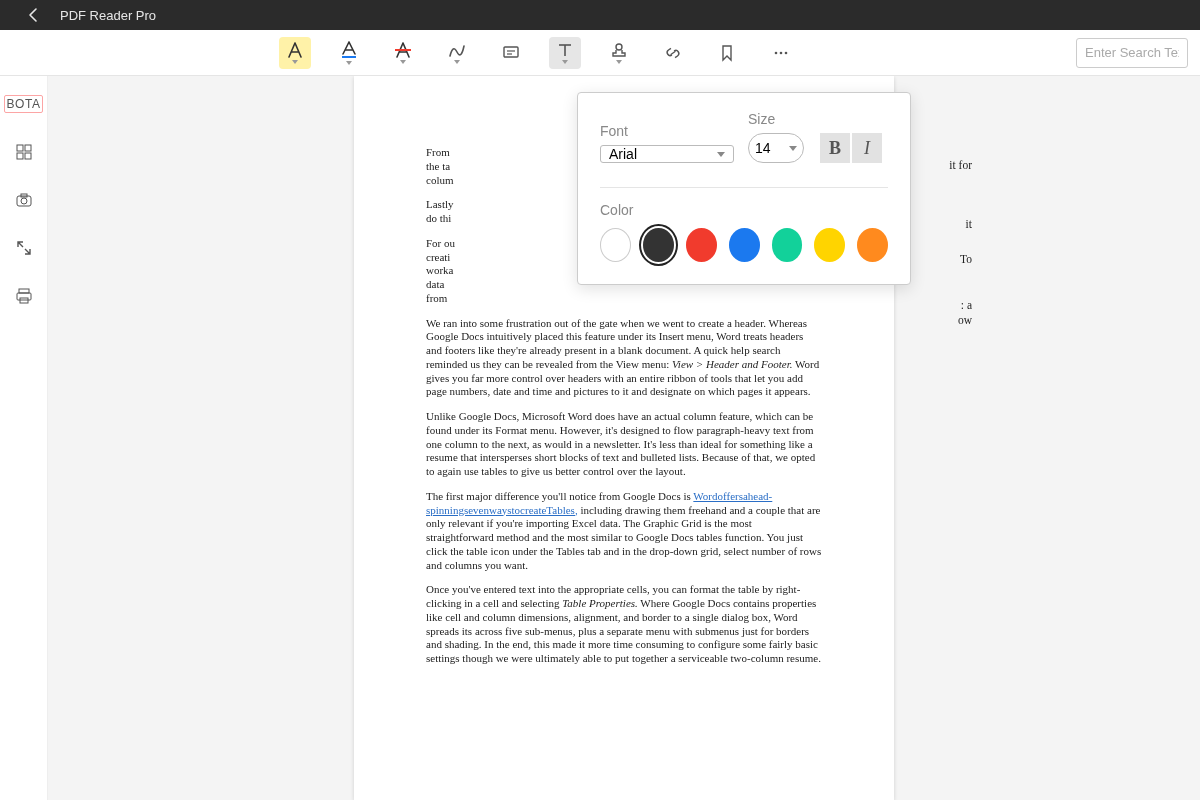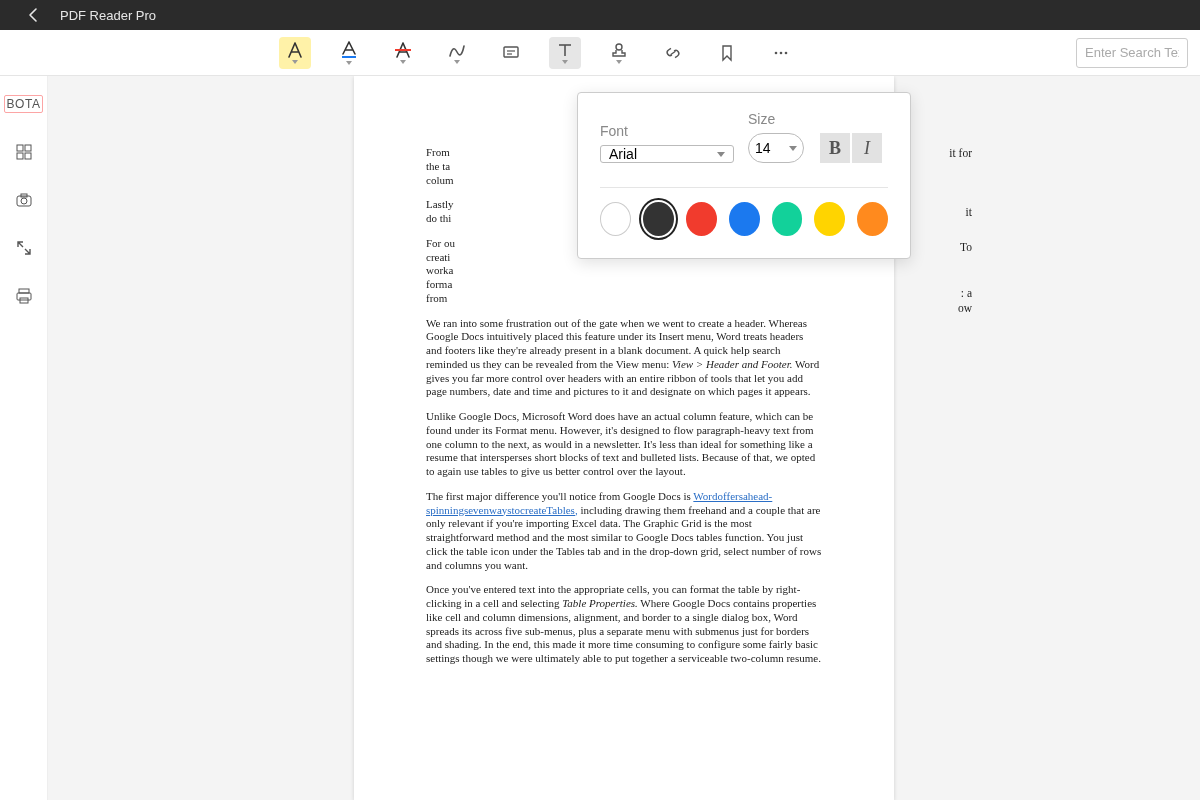--- a/index.html
+++ b/index.html
@@ -163,29 +163,29 @@
           <rect x="2" y="6" width="14" height="7" rx="1" stroke="#555" fill="none"></rect>
           <rect x="5" y="11" width="8" height="5" stroke="#555" fill="none"></rect>
         </svg>
     </div>
   </div>
 
   <div class="canvas">
     <div class="page">
       <p><span>From</span><br><span>the ta</span><br><span>colum</span></p>
       <p><span>Lastly</span><br><span>do thi</span></p>
-      <p><span>For ou</span><br><span>creati</span><br><span>worka</span><br><span>forma</span><br><span>from </span></p>
+      <p><span>For ou</span><br><span>creati</span><br><span>worka</span><br><span>data</span><br><span>from </span></p>
       <p><span>We ran into some frustration out of the gate when we went to create a header. Whereas Google Docs intuitively placed this feature under its Insert menu, Word treats headers and footers like they're already present in a blank document. A quick help search reminded us they can be revealed from the View menu: </span><em>View &gt; Header and Footer.</em><span> Word gives you far more control over headers with an entire ribbon of tools that let you add page numbers, date and time and pictures to it and designate on which pages it appears.</span></p>
       <p>Unlike Google Docs, Microsoft Word does have an actual column feature, which can be found under its Format menu. However, it's designed to flow paragraph-heavy text from one column to the next, as would in a newsletter. It's less than ideal for something like a resume that intersperses short blocks of text and bulleted lists. Because of that, we opted to again use tables to give us better control over the layout.</p>
       <p><span>The first major difference you'll notice from Google Docs is </span><a href="#" class="doclink">Wordoffersahead-spinningsevenwaystocreateTables,</a><span> including drawing them freehand and a couple that are only relevant if you're importing Excel data. The Graphic Grid is the most straightforward method and the most similar to Google Docs tables function. You just click the table icon under the Tables tab and in the drop-down grid, select number of rows and columns you want.</span></p>
       <p><span>Once you've entered text into the appropriate cells, you can format the table by right-clicking in a cell and selecting </span><em>Table Properties.</em><span> Where Google Docs contains properties like cell and column dimensions, alignment, and border to a single dialog box, Word spreads its across five sub-menus, plus a separate menu with submenus just for borders and shading. In the end, this made it more time consuming to configure some fairly basic settings though we were ultimately able to put together a serviceable two-column resume.</span></p>
     </div>
 
     <div class="right-peek" style="top:70px;">
-      <div style="text-align:right;"><span>it for</span></div>
+      <div style="text-align:right;margin-top:12px;"><span>it for</span></div>
       <div style="text-align:right;margin-top:45px;"><span>it</span></div>
       <div style="height:20px;"></div>
       <div style="text-align:right;"><span>To</span></div>
       <div style="height:32px;"></div>
       <div style="text-align:right;"><span>: a</span></div>
       <div style="text-align:right;"><span>ow</span></div>
     </div>
 
     <div class="popup">
       <div class="row1">
@@ -202,20 +202,21 @@
             <span>14</span>
             <div class="chev"></div>
           </div>
         </div>
         <div style="display:flex; gap:2px; margin-left:2px;">
           <div class="bi-btn" style="font-weight:bold;">B</div>
           <div class="bi-btn" style="font-style:italic;">I</div>
         </div>
       </div>
       <div class="hr"></div>
+      <div class="lbl">Color</div>
       <div class="swatches" id="swatches">
           <div class="swatch white" style="background: rgb(255, 255, 255);"></div>
           <div class="swatch sel" style="background: rgb(51, 51, 51);"></div>
           <div class="swatch" style="background: rgb(241, 59, 45);"></div>
           <div class="swatch" style="background: rgb(27, 121, 239);"></div>
           <div class="swatch" style="background: rgb(18, 209, 154);"></div>
           <div class="swatch" style="background: rgb(255, 212, 0);"></div>
           <div class="swatch" style="background: rgb(255, 138, 30);"></div>
         </div>
     </div>

